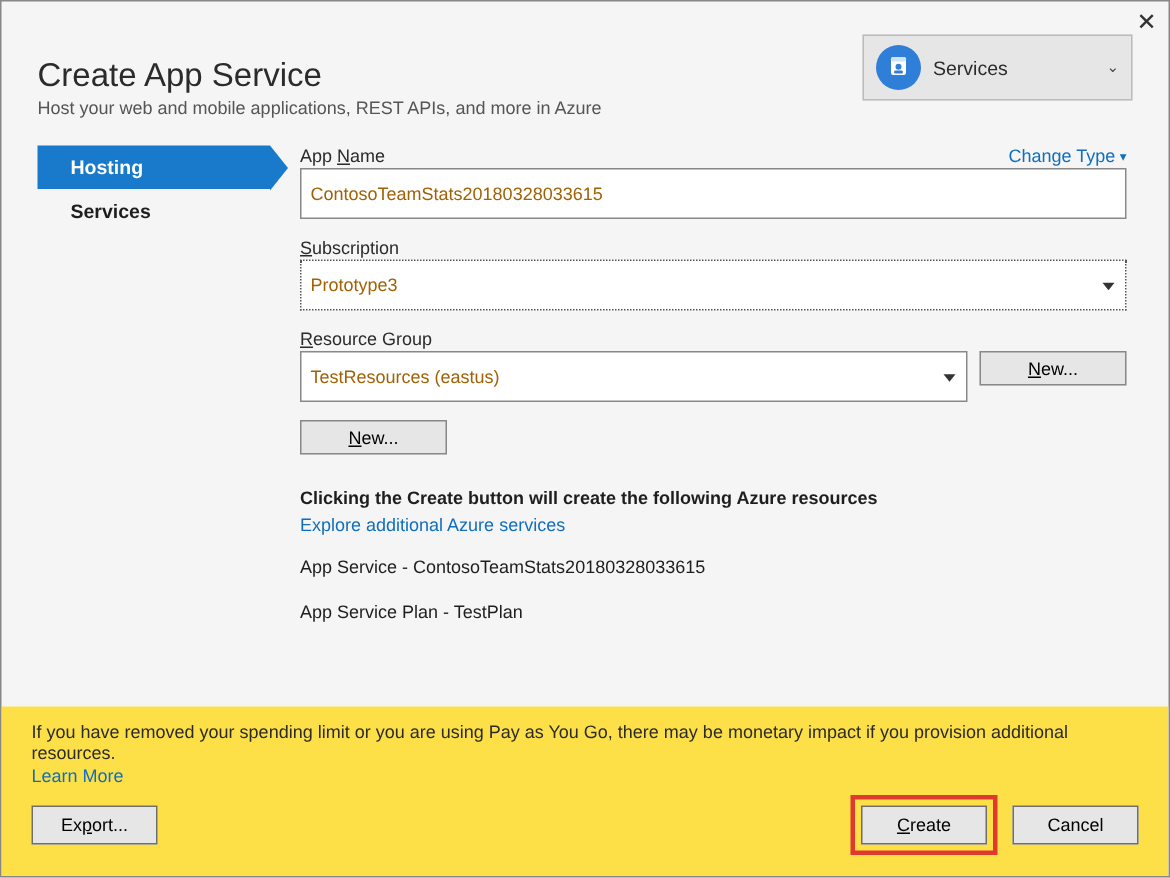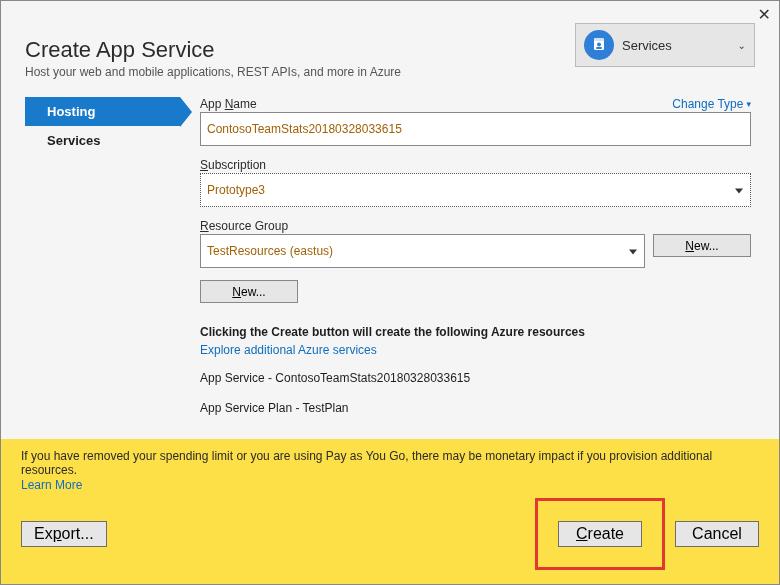--- a/index.html
+++ b/index.html
@@ -176,28 +176,28 @@
   .button-row {
     display: flex;
     align-items: center;
   }
   .btn {
     height: 26px;
     min-width: 84px;
     background: #e6e6e6;
     border: 1px solid #6e6e6e;
     font-family: inherit;
-    font-size: 16px;
+    font-size: 12px;
     padding: 0 12px;
     border-radius: 0;
   }
   .spacer { flex: 1; }
   .create-wrap {
     border: 3px solid #e03a2f;
-    padding: 20px;
+    padding: 4px;
     margin-right: 10px;
   }
 </style>
 </head>
 <body>
 
 <div class="close-x">✕</div>
 
 <div class="content">
   <div class="header-row">

